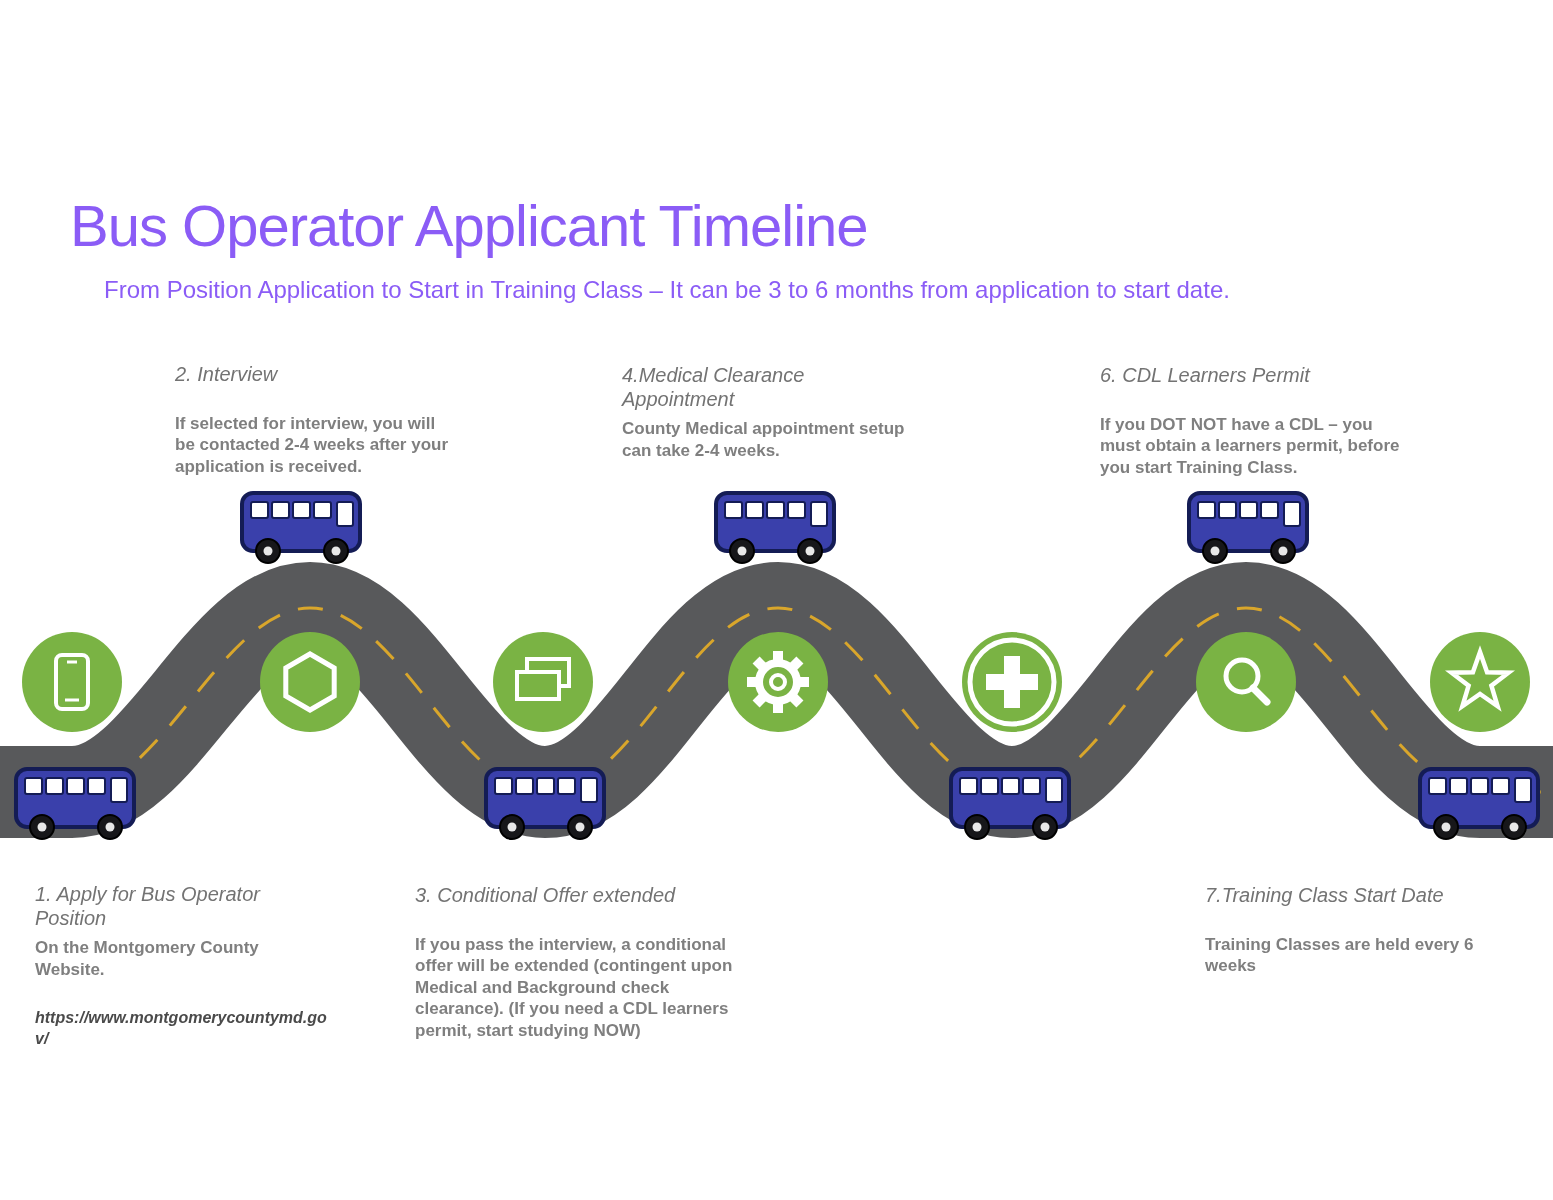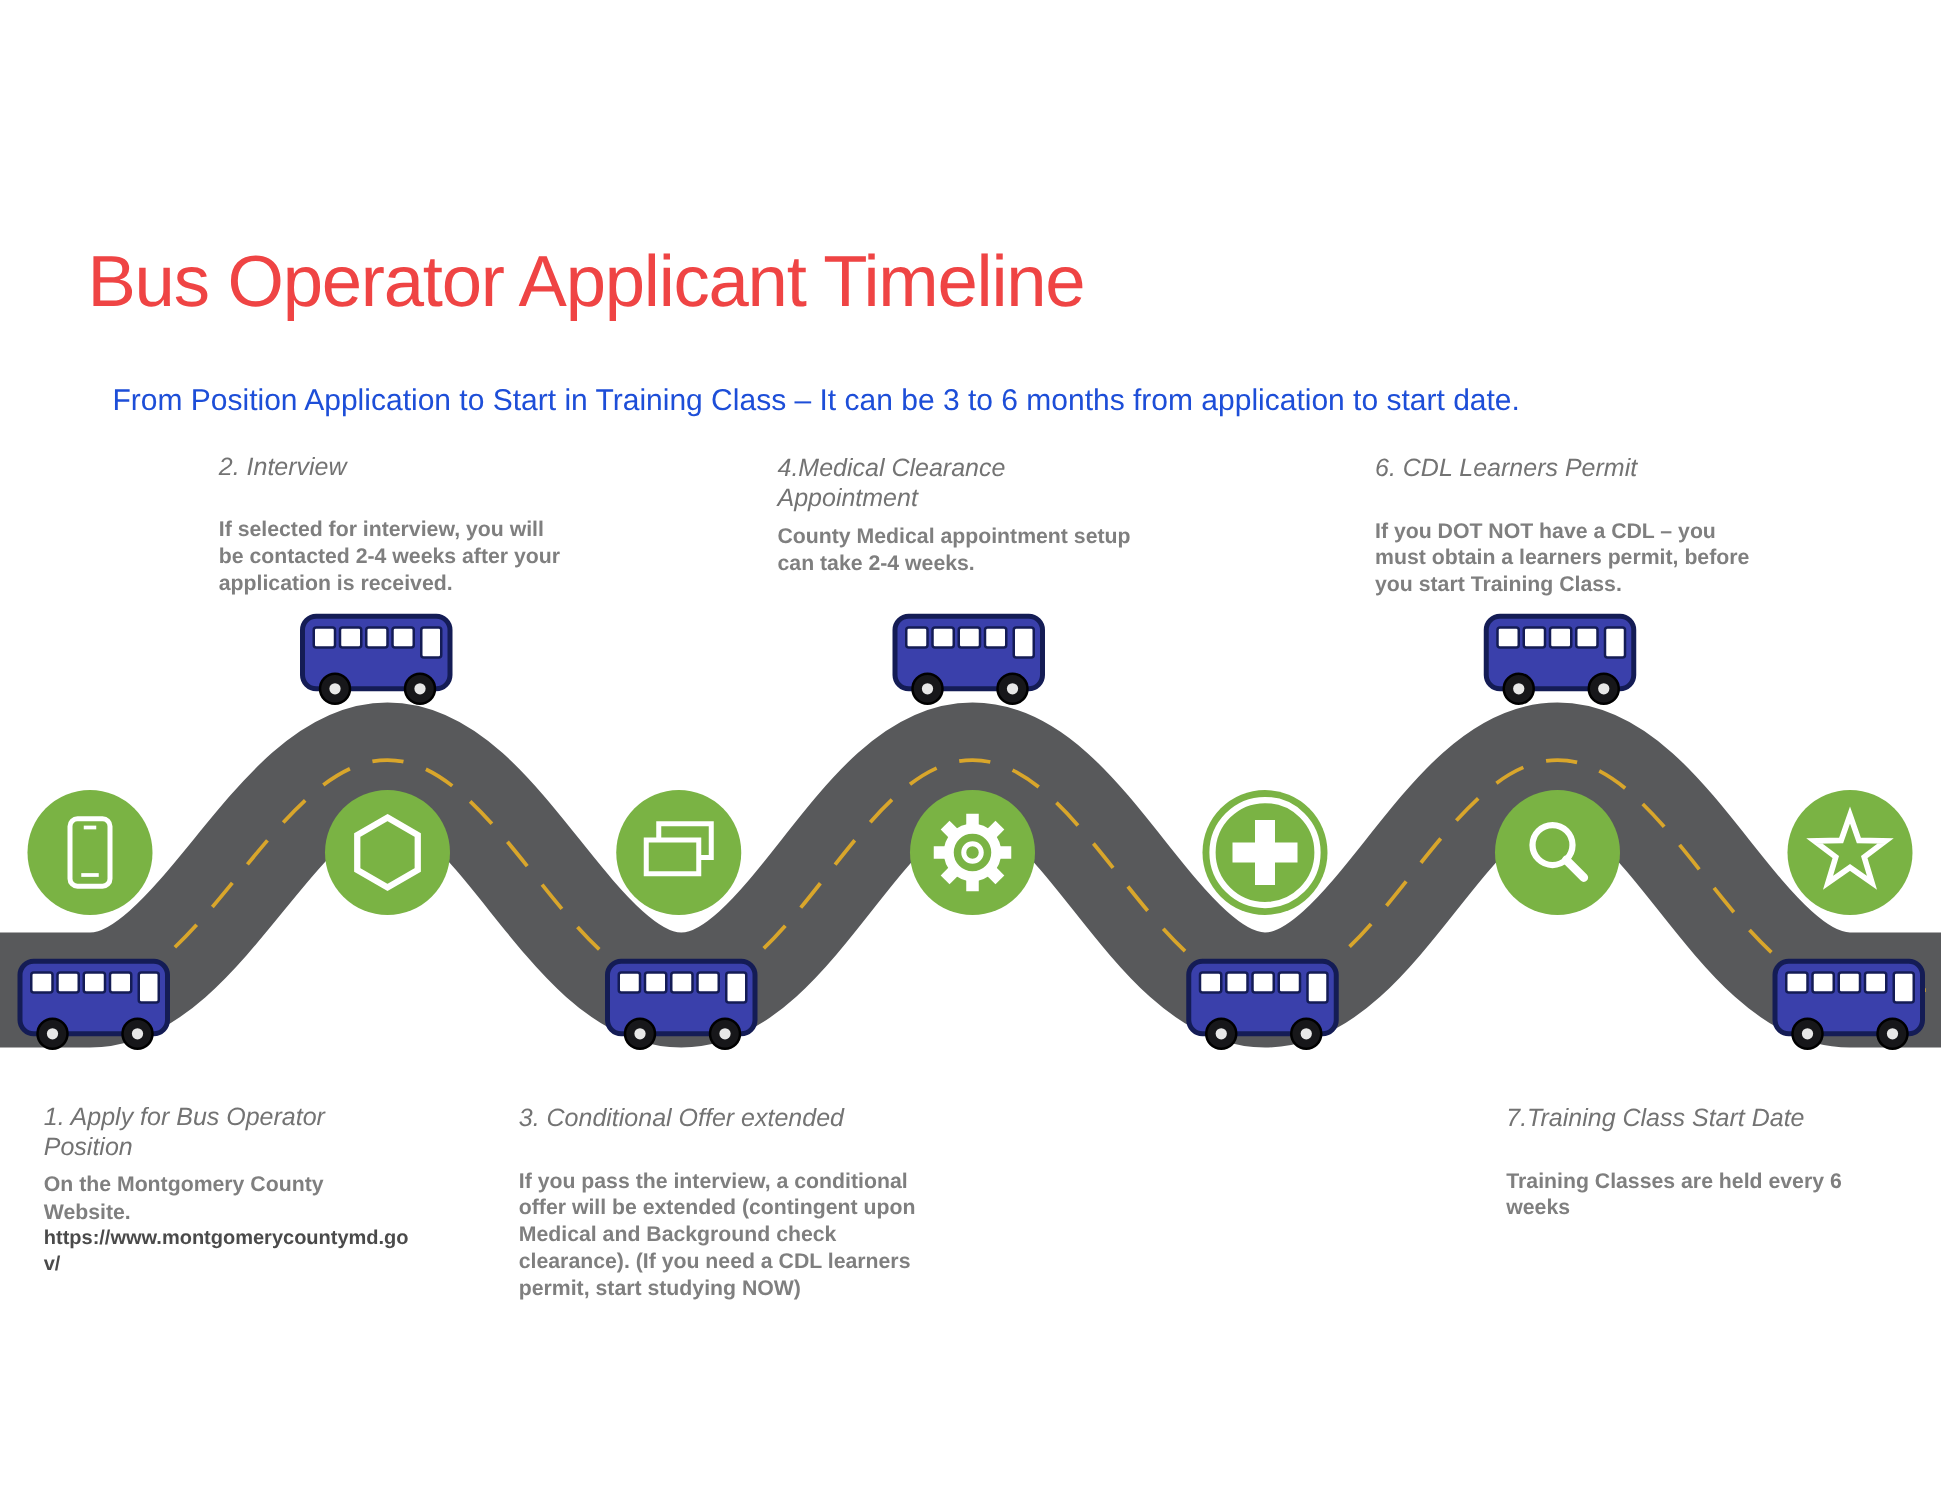--- a/index.html
+++ b/index.html
@@ -5,36 +5,36 @@
   html,body{margin:0;padding:0;background:#ffffff;}
   .canvas{
     position:relative;
     width:1553px;height:1200px;
     background:#ffffff;
     font-family:"Liberation Sans", sans-serif;
     overflow:hidden;
   }
   .page-title{
     position:absolute;left:70px;top:196px;
-    font-size:58px;color:#ef4444;letter-spacing:-1px;
+    font-size:58px;color:#8b5cf6;letter-spacing:-1px;
     line-height:1.05;white-space:nowrap;
   }
   .page-subtitle{
-    position:absolute;left:90px;top:276px;
-    font-size:24px;color:#1d4ed8;white-space:nowrap;margin-top:31px;
+    position:absolute;left:104px;top:276px;
+    font-size:24px;color:#8b5cf6;white-space:nowrap;
   }
   .road-svg{position:absolute;left:0;top:0;}
   .step{position:absolute;}
   .step-heading{font-size:20px;color:#737373;line-height:1.18;font-style:italic;}
   .step-heading.small{font-size:17.5px;font-weight:700;}
   .step-body{font-size:17px;color:#7f7f7f;line-height:1.27;font-weight:bold;}
   .step-link{
     font-size:16px;font-weight:700;color:#4a4a4a;
-    overflow-wrap:anywhere;margin-top:1px;line-height:1.3;
-    text-decoration:none;display:block;
+    overflow-wrap:anywhere;margin-top:28px;line-height:1.3;
+    text-decoration:none;display:block;font-style:italic;
   }
   .gap-lg{margin-bottom:26px;}
   .gap-sm{margin-bottom:7px;}
 </style>
 </head>
 <body>
 
 <div class="canvas">
 
   <div class="page-title">Bus Operator Applicant Timeline</div>

